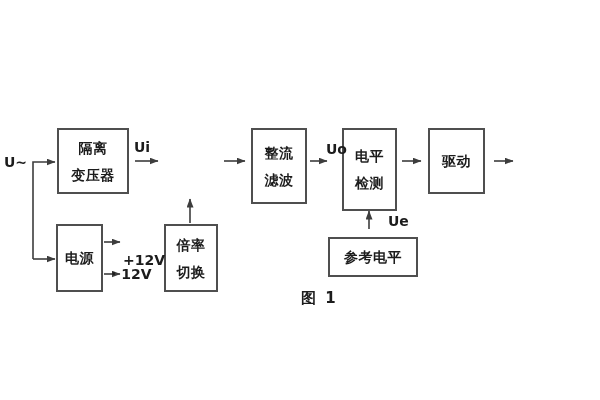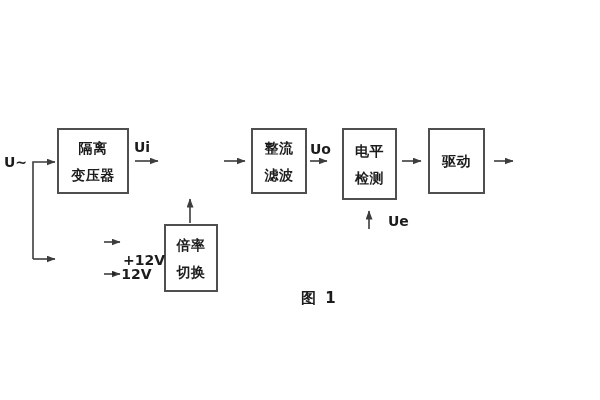--- a/index.html
+++ b/index.html
@@ -75,44 +75,50 @@
       <path d="M104,274 L120,274" marker-end="url(#ah)"></path>
     </g>
   </svg>
 
   <div class="box" style="left:57px;top:128px;width:72px;height:66px">
     <span>隔离</span>
     <span>变压器</span>
   </div>
 
 
-  <div class="box" style="left:251px;top:128px;width:56px;height:66px">
+  <div class="box" style="left:251px;top:128px;width:56px;height:76px">
     <span>整流</span>
     <span>滤波</span>
   </div>
 
-  <div class="box" style="left:342px;top:128px;width:55px;height:72px">
+  <div class="box" style="left:342px;top:128px;width:55px;height:83px">
     <span>电平</span>
     <span>检测</span>
   </div>
 
   <div class="box" style="left:428px;top:128px;width:57px;height:66px">
     <span>驱动</span>
   </div>
 
 
+  <div class="box" style="left:56px;top:224px;width:47px;height:68px">
+    <span>电源</span>
+  </div>
 
   <div class="box" style="left:164px;top:224px;width:54px;height:68px">
     <span>倍率</span>
     <span>切换</span>
   </div>
 
+  <div class="box" style="left:328px;top:237px;width:90px;height:40px;gap:0">
+    <span>参考电平</span>
+  </div>
 
   <div class="lbl" style="left:4px;top:155px">U~</div>
   <div class="lbl" style="left:134px;top:140px">Ui</div>
-  <div class="lbl" style="left:310px;top:142px">Uo</div>
+  <div class="lbl" style="left:326px;top:142px">Uo</div>
   <div class="lbl" style="left:388px;top:214px">Ue</div>
   <div class="lbl" style="left:123px;top:253px">+12V</div>
   <div class="lbl" style="left:111px;top:267px">· 12V</div>
 
   <div class="caption" style="left:283px;top:289px">图 1</div>
 
 </div>
 
 </body></html>

